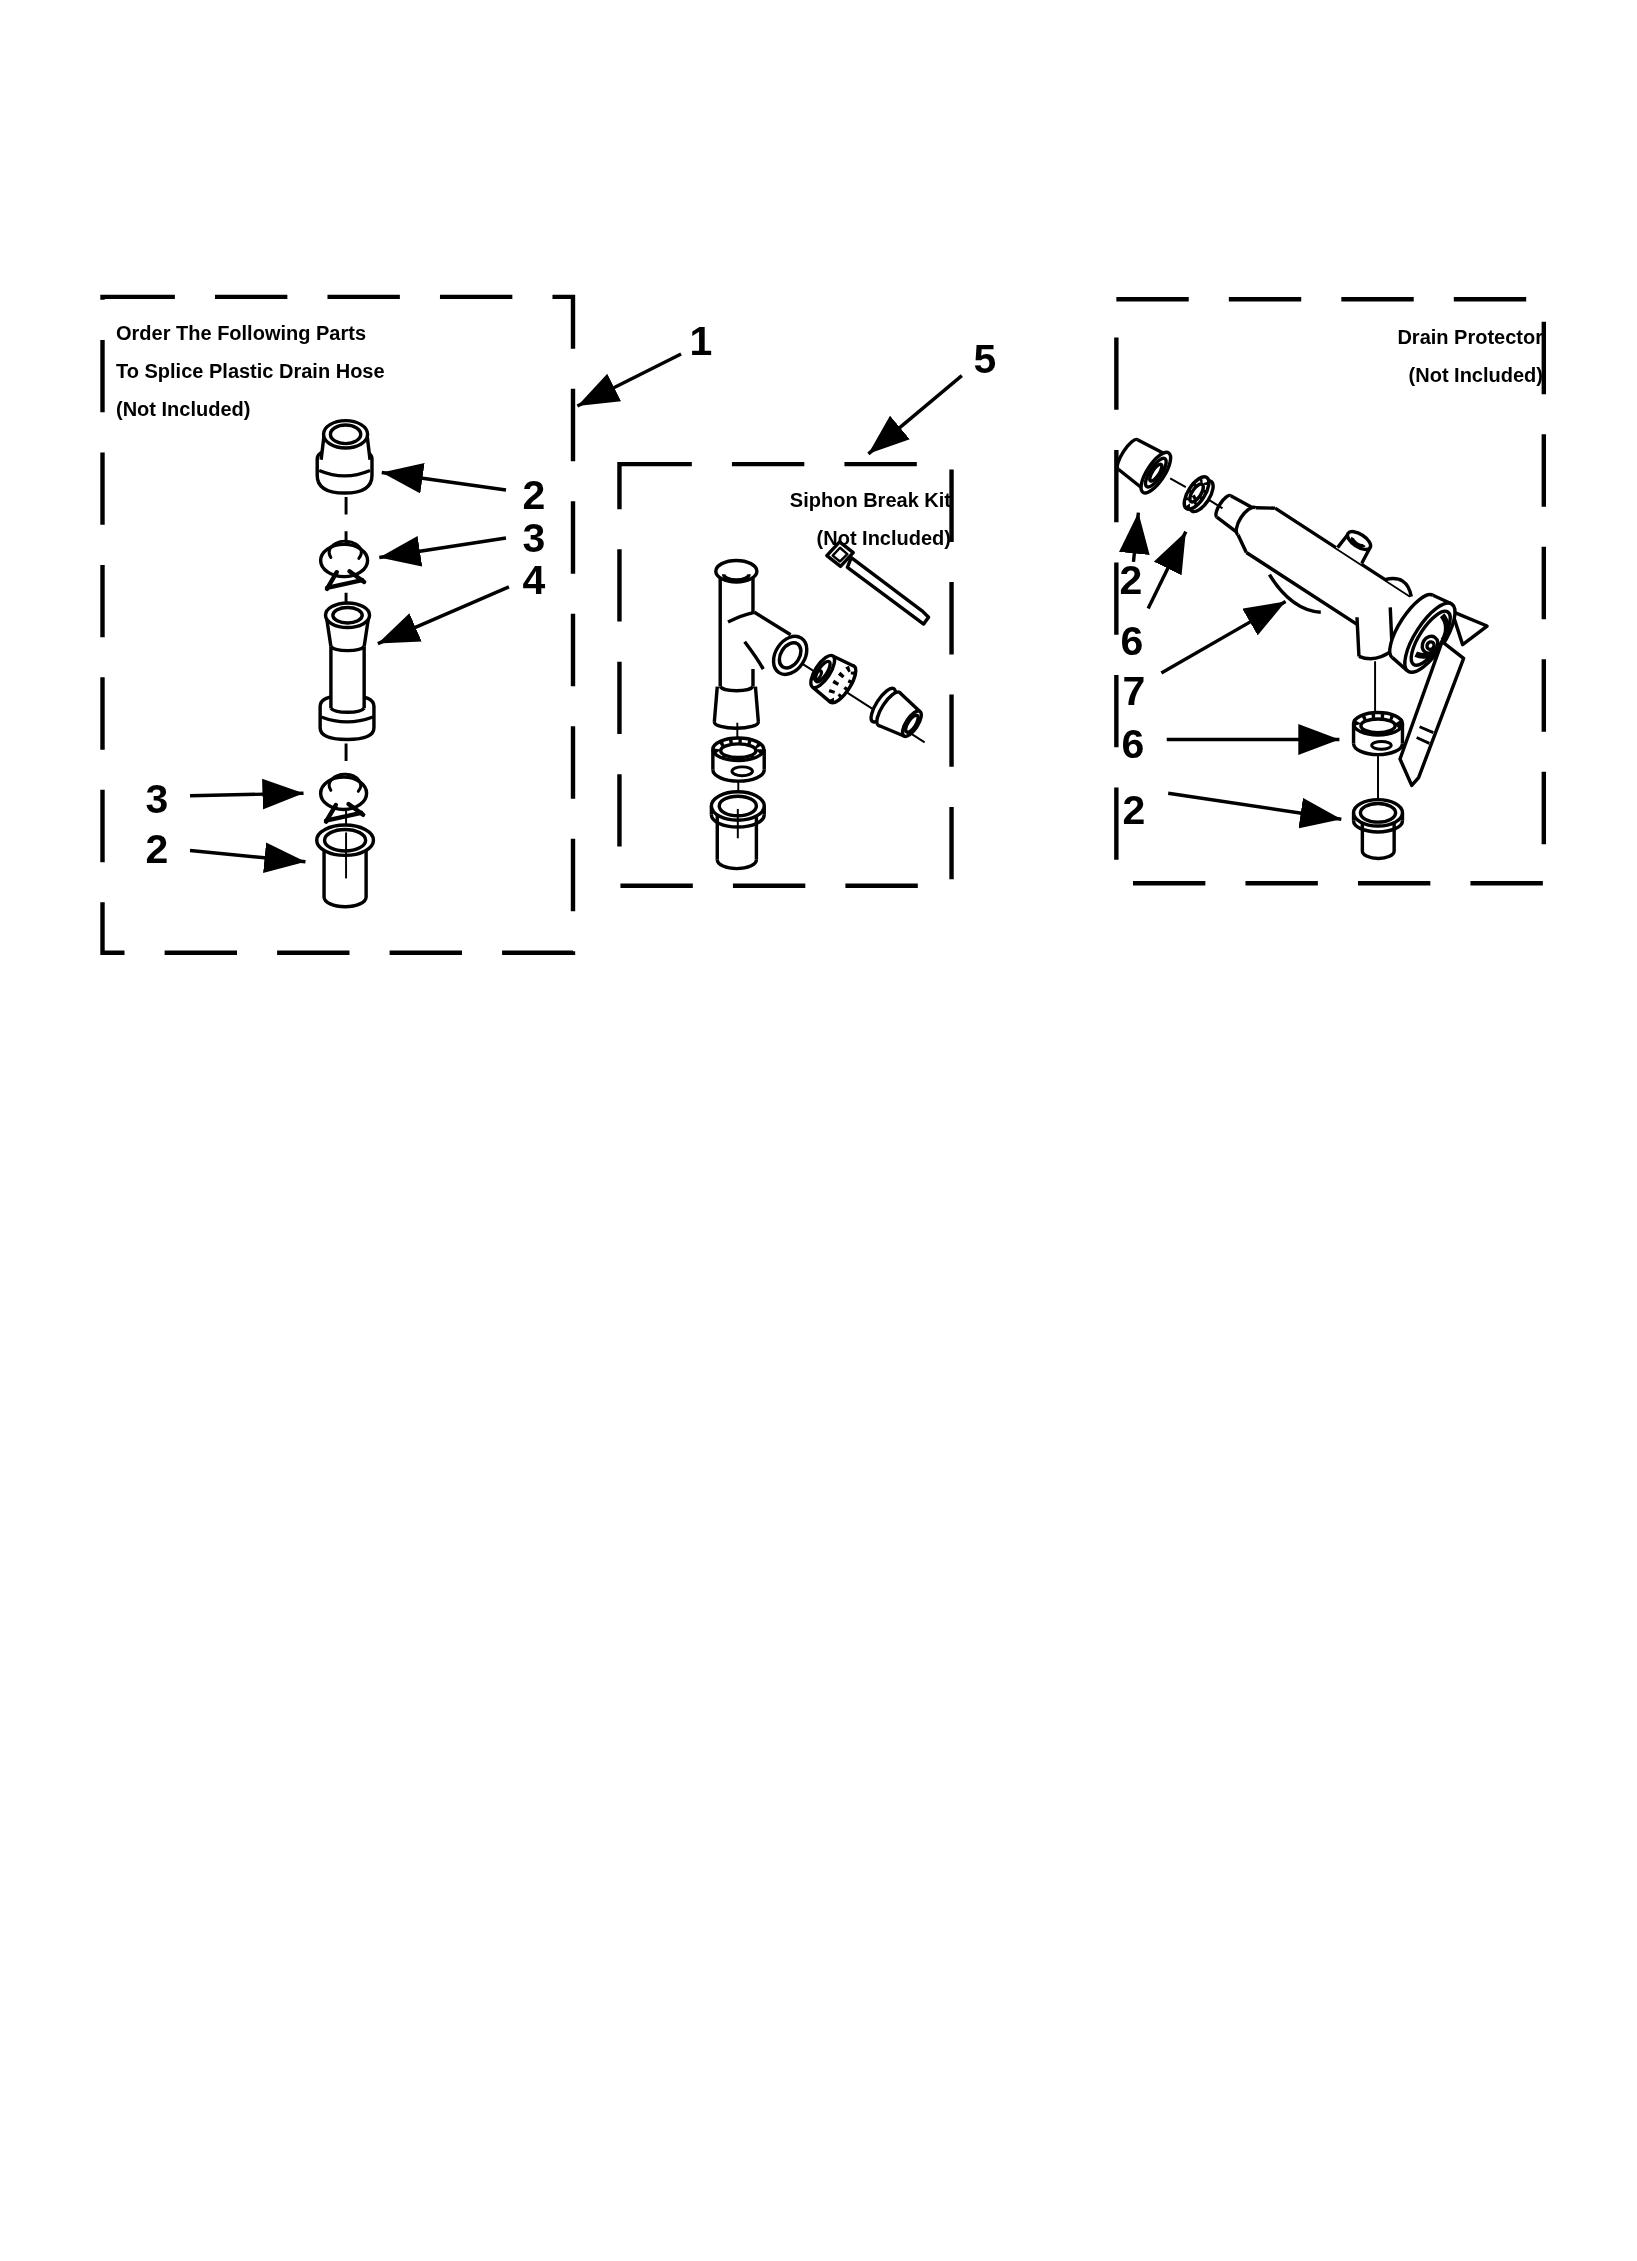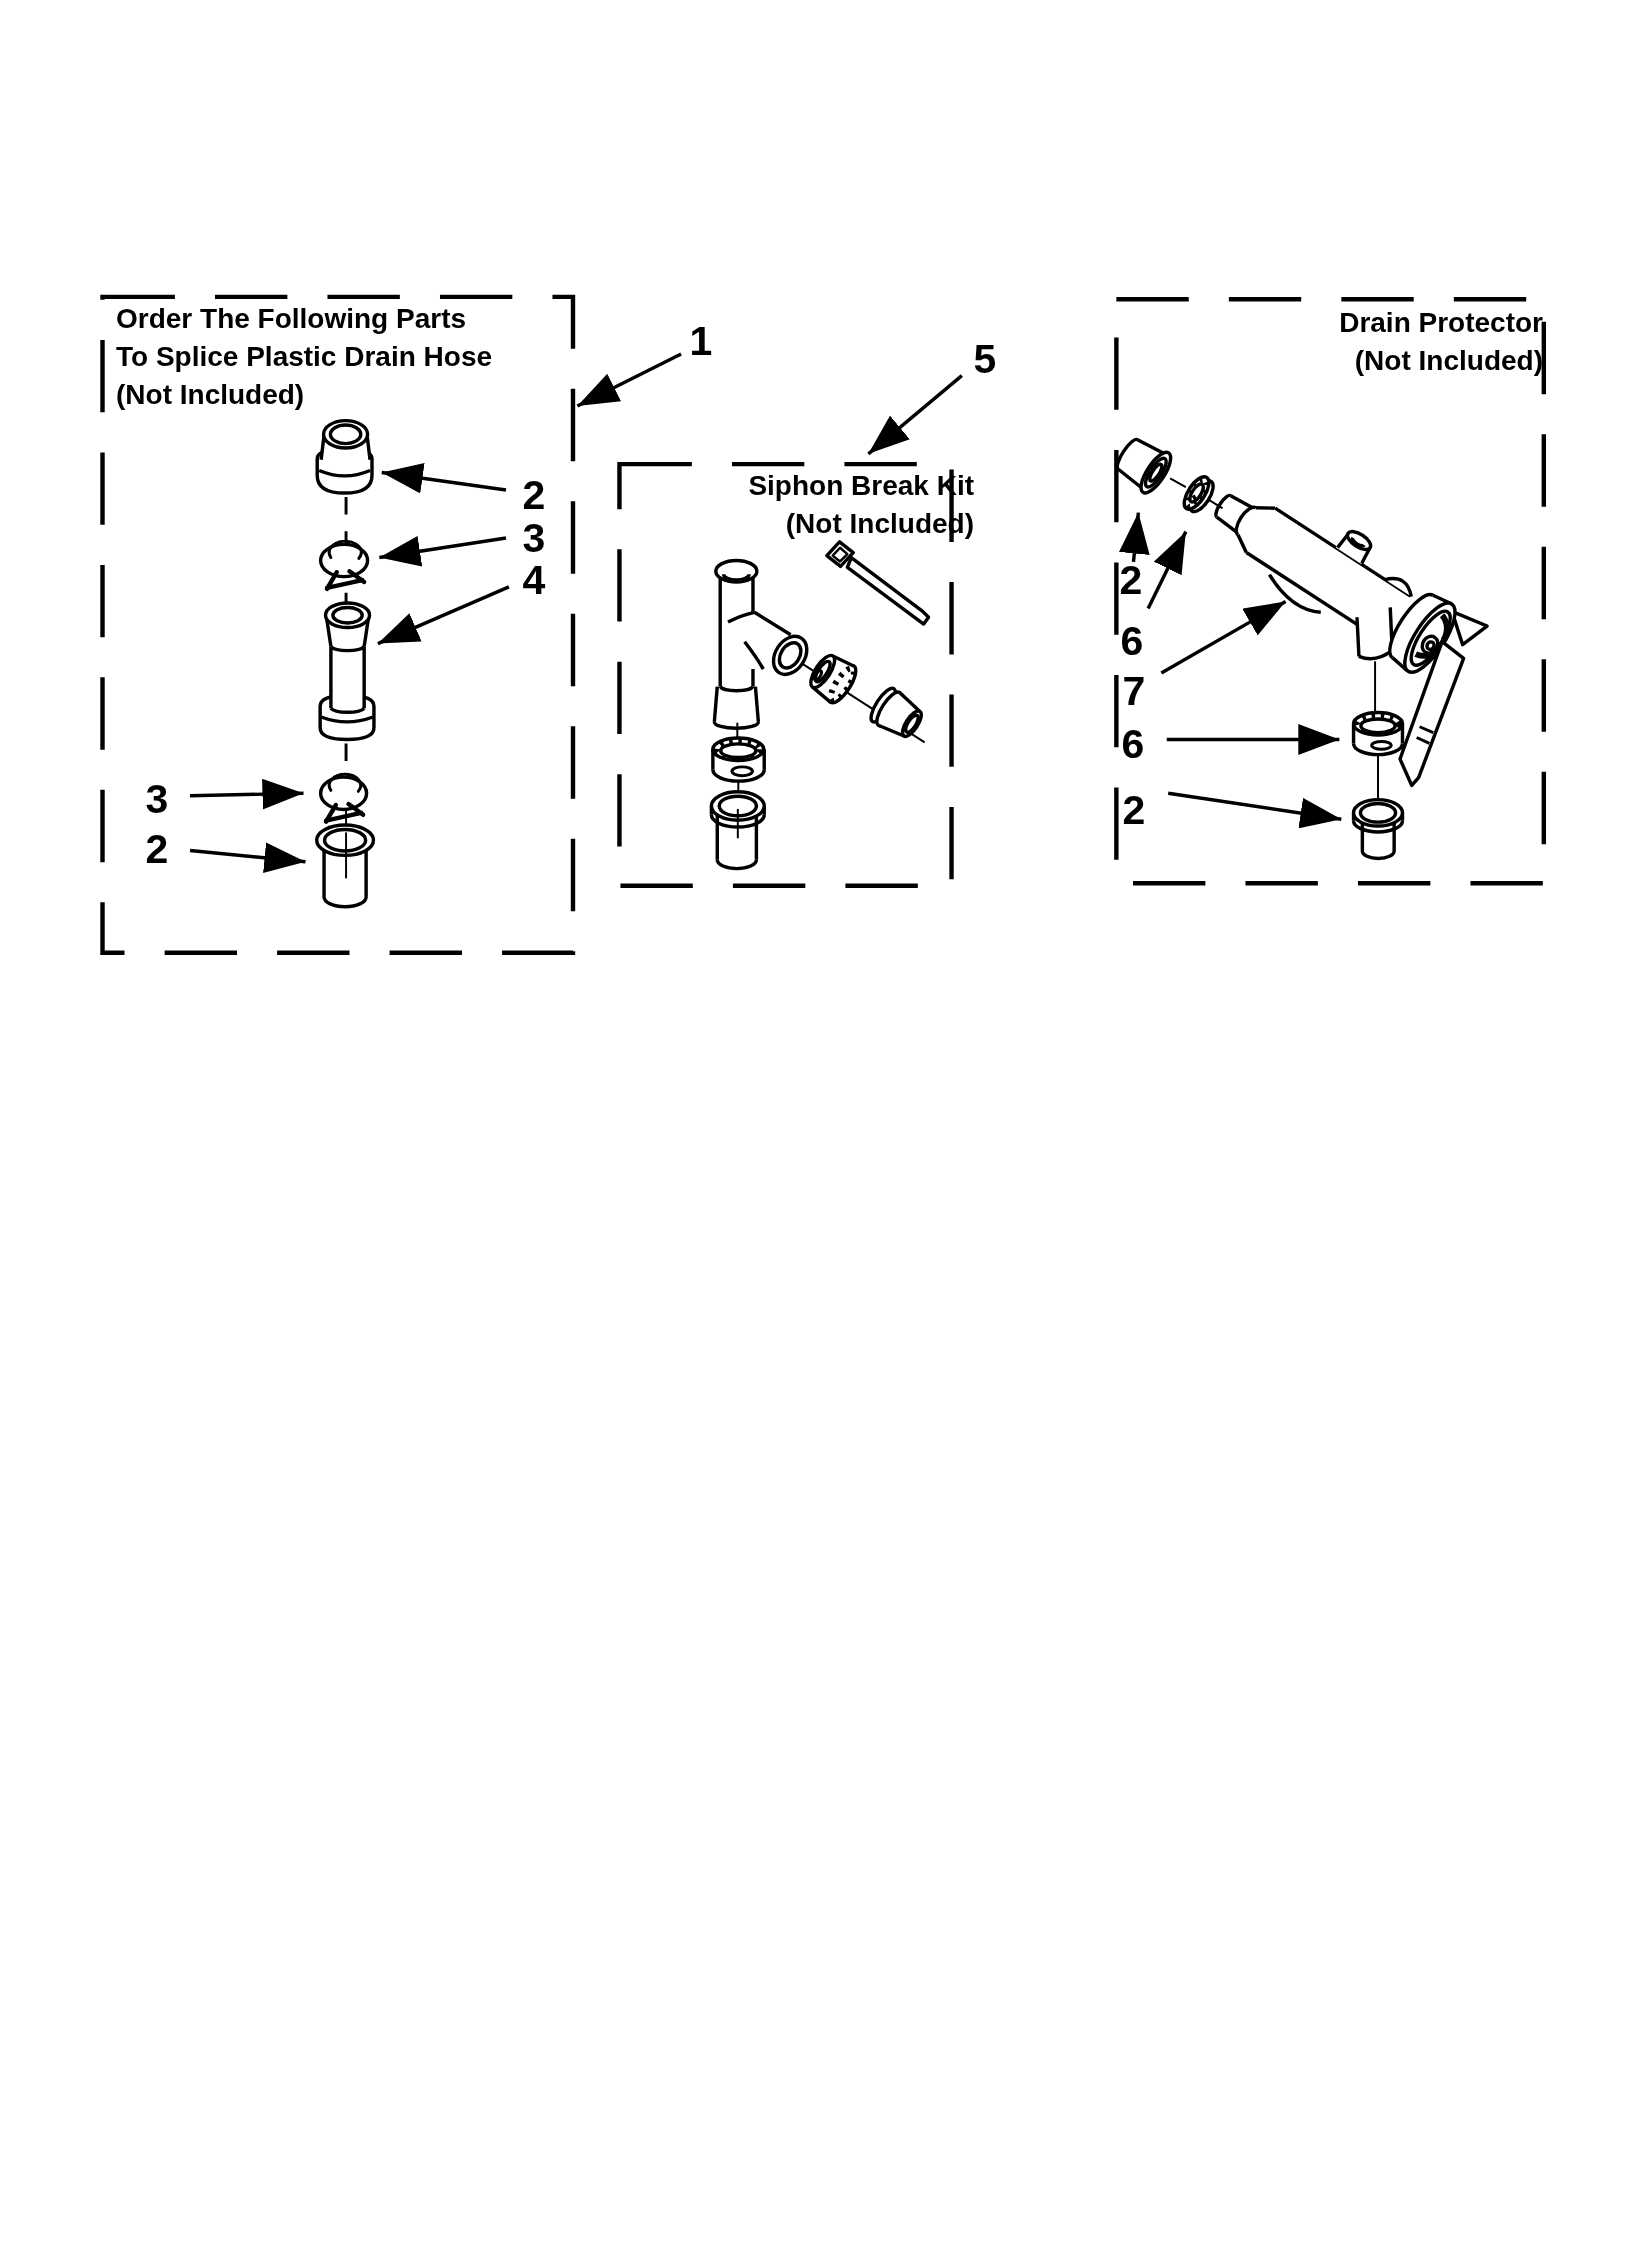--- a/index.html
+++ b/index.html
@@ -1,19 +1,19 @@
 <!DOCTYPE html>
 <html style="font-size:7.8px"><head>
 <meta charset="utf-8">
 <style>
   html,body{margin:0;padding:0;background:#ffffff;}
   .canvas{position:relative;width:1638px;height:2261px;background:#ffffff;overflow:hidden;
           font-family:"Liberation Sans",sans-serif;color:#000;}
   .art{position:absolute;left:0;top:0;}
-  .title{position:absolute;font-weight:bold;font-size:28px;line-height:38px;white-space:pre-line;}
+  .title{position:absolute;font-weight:bold;font-size:20px;line-height:38px;white-space:pre-line;margin-top:14px;}
   .title.center{text-align:right;}
   .lbl{position:absolute;font-weight:bold;font-size:41px;transform:translate(-50%,-50%);line-height:1;}
 </style>
 </head>
 <body>
 
 <div class="canvas">
 
   <svg class="art" width="1638" height="2261" viewBox="0 0 3348 4623">
     <defs>
@@ -239,21 +239,21 @@
         <path d="M2374,1376 L2628,1230"></path>
         <path d="M2385,1512 L2738,1512"></path>
         <path d="M2388,1622 L2742,1675"></path>
       </g>
     </g>
   </svg>
 
   <div class="title" style="left:116px;top:300px;width:455px;">Order The Following Parts
 To Splice Plastic Drain Hose
 (Not Included)</div>
-  <div class="title center" style="left:642px;top:467px;width:332px;">Siphon Break Kit
+  <div class="title center" style="left:619px;top:467px;width:332px;">Siphon Break Kit
 (Not Included)</div>
   <div class="title center" style="left:1116px;top:304px;width:427px;">Drain Protector
 (Not Included)</div>
 
   <div class="lbl" style="left:701px;top:341px;">1</div>
   <div class="lbl" style="left:985px;top:359px;">5</div>
 
   <div class="lbl" style="left:534px;top:495px;">2</div>
   <div class="lbl" style="left:534px;top:538px;">3</div>
   <div class="lbl" style="left:534px;top:580px;">4</div>

